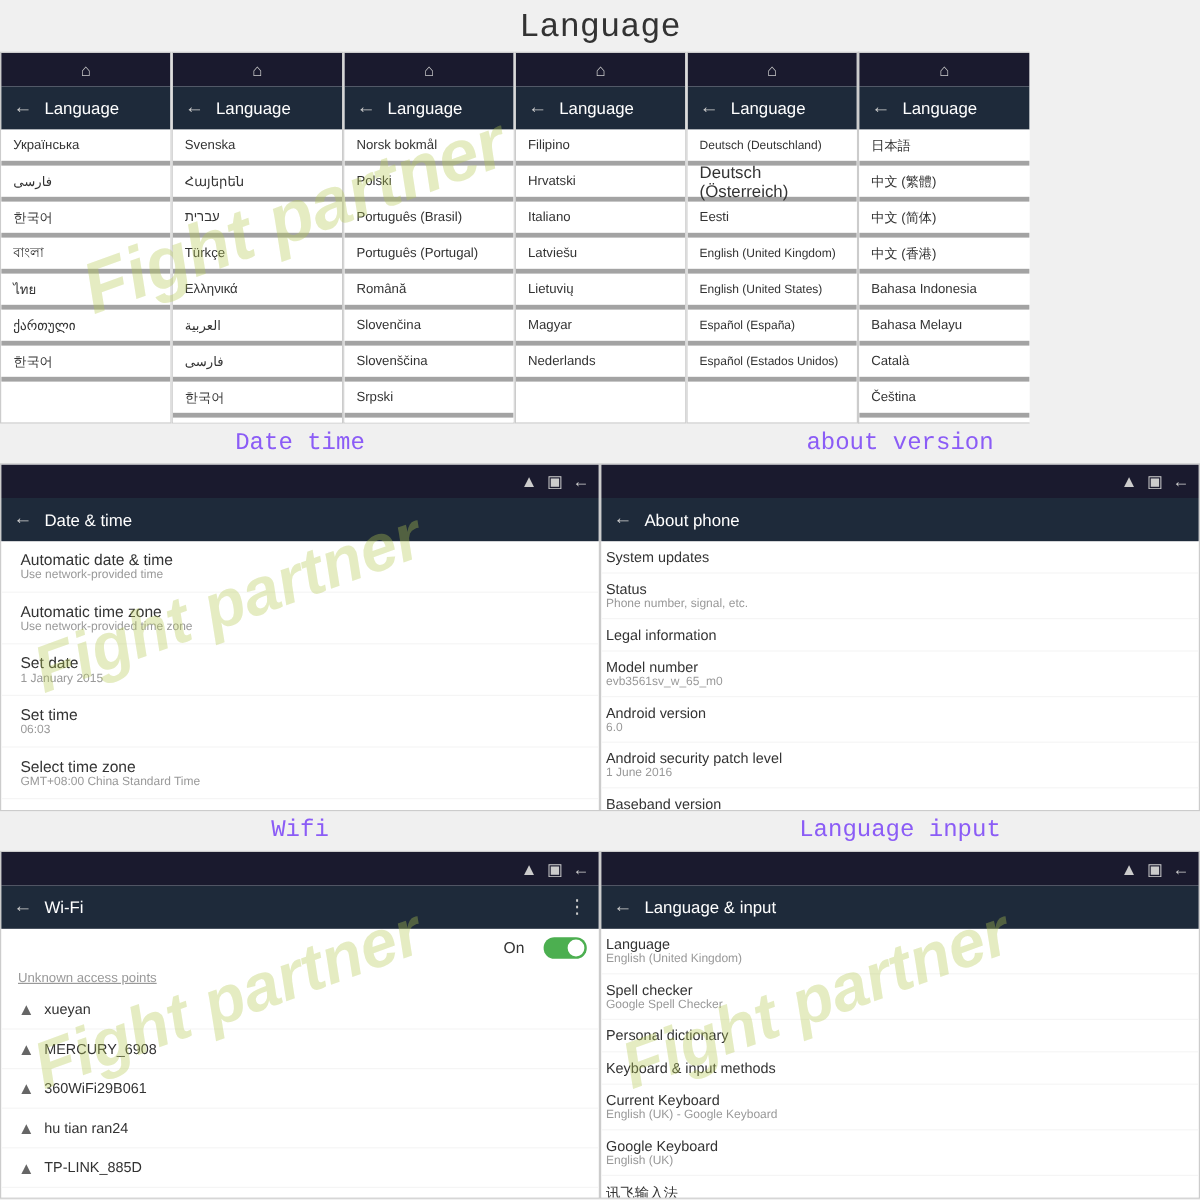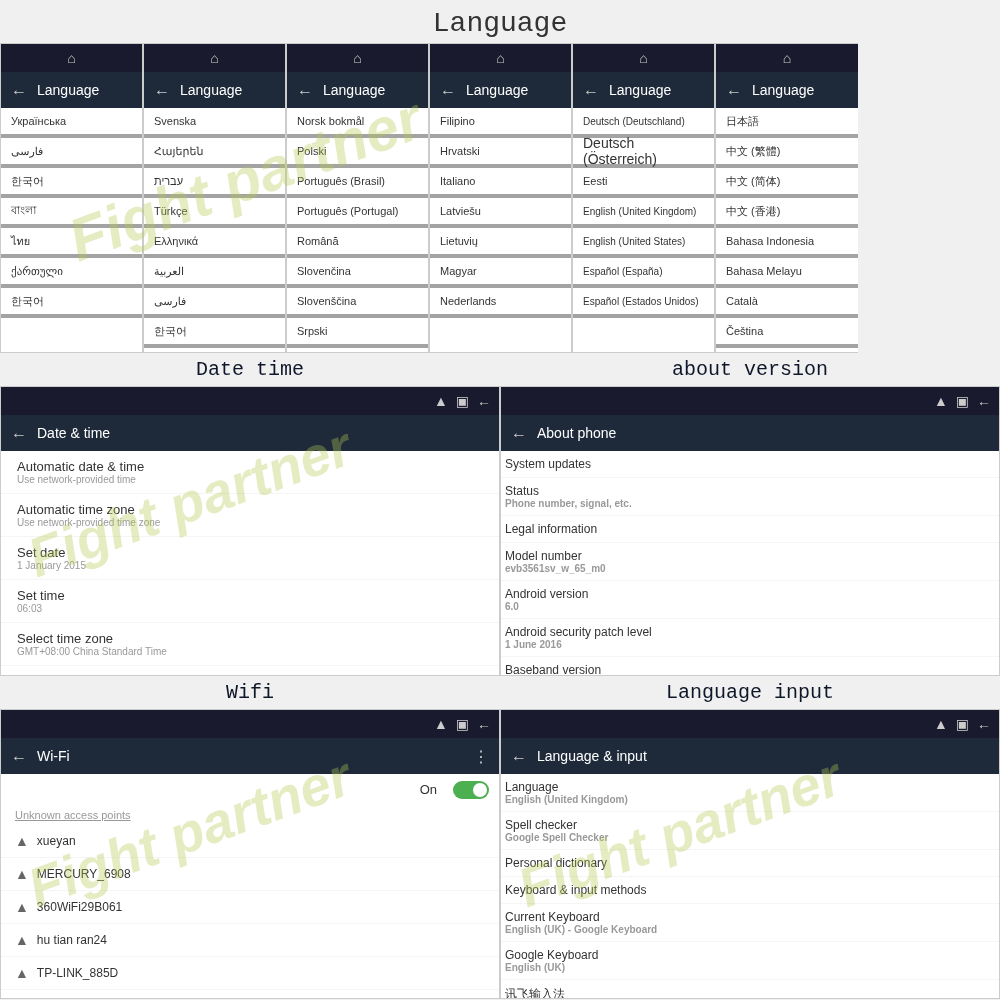--- a/index.html
+++ b/index.html
@@ -172,21 +172,21 @@
     .label-row {
       display: flex;
       background: #f0f0f0;
     }
 
     .label-half {
       width: 500px;
       text-align: center;
       font-family: 'Courier New', monospace;
       font-size: 20px;
-      color: #0f172a;
+      color: #8b5cf6;
       padding: 5px 0;
     }
 
     .settings-item-row {
       display: flex;
       align-items: center;
       justify-content: space-between;
       padding: 8px 16px;
       border-bottom: 1px solid #f5f5f5;
     }
@@ -207,21 +207,20 @@
     }
 
     .about-item .title {
       font-size: 12px;
       color: #333;
     }
 
     .about-item .subtitle {
       font-size: 10px;
       color: #999;
-      font-weight: bold;
     }
 
     .link-text {
       color: #009688;
       font-size: 12px;
     }
 
     .on-label {
       padding: 4px 16px;
       font-size: 13px;

